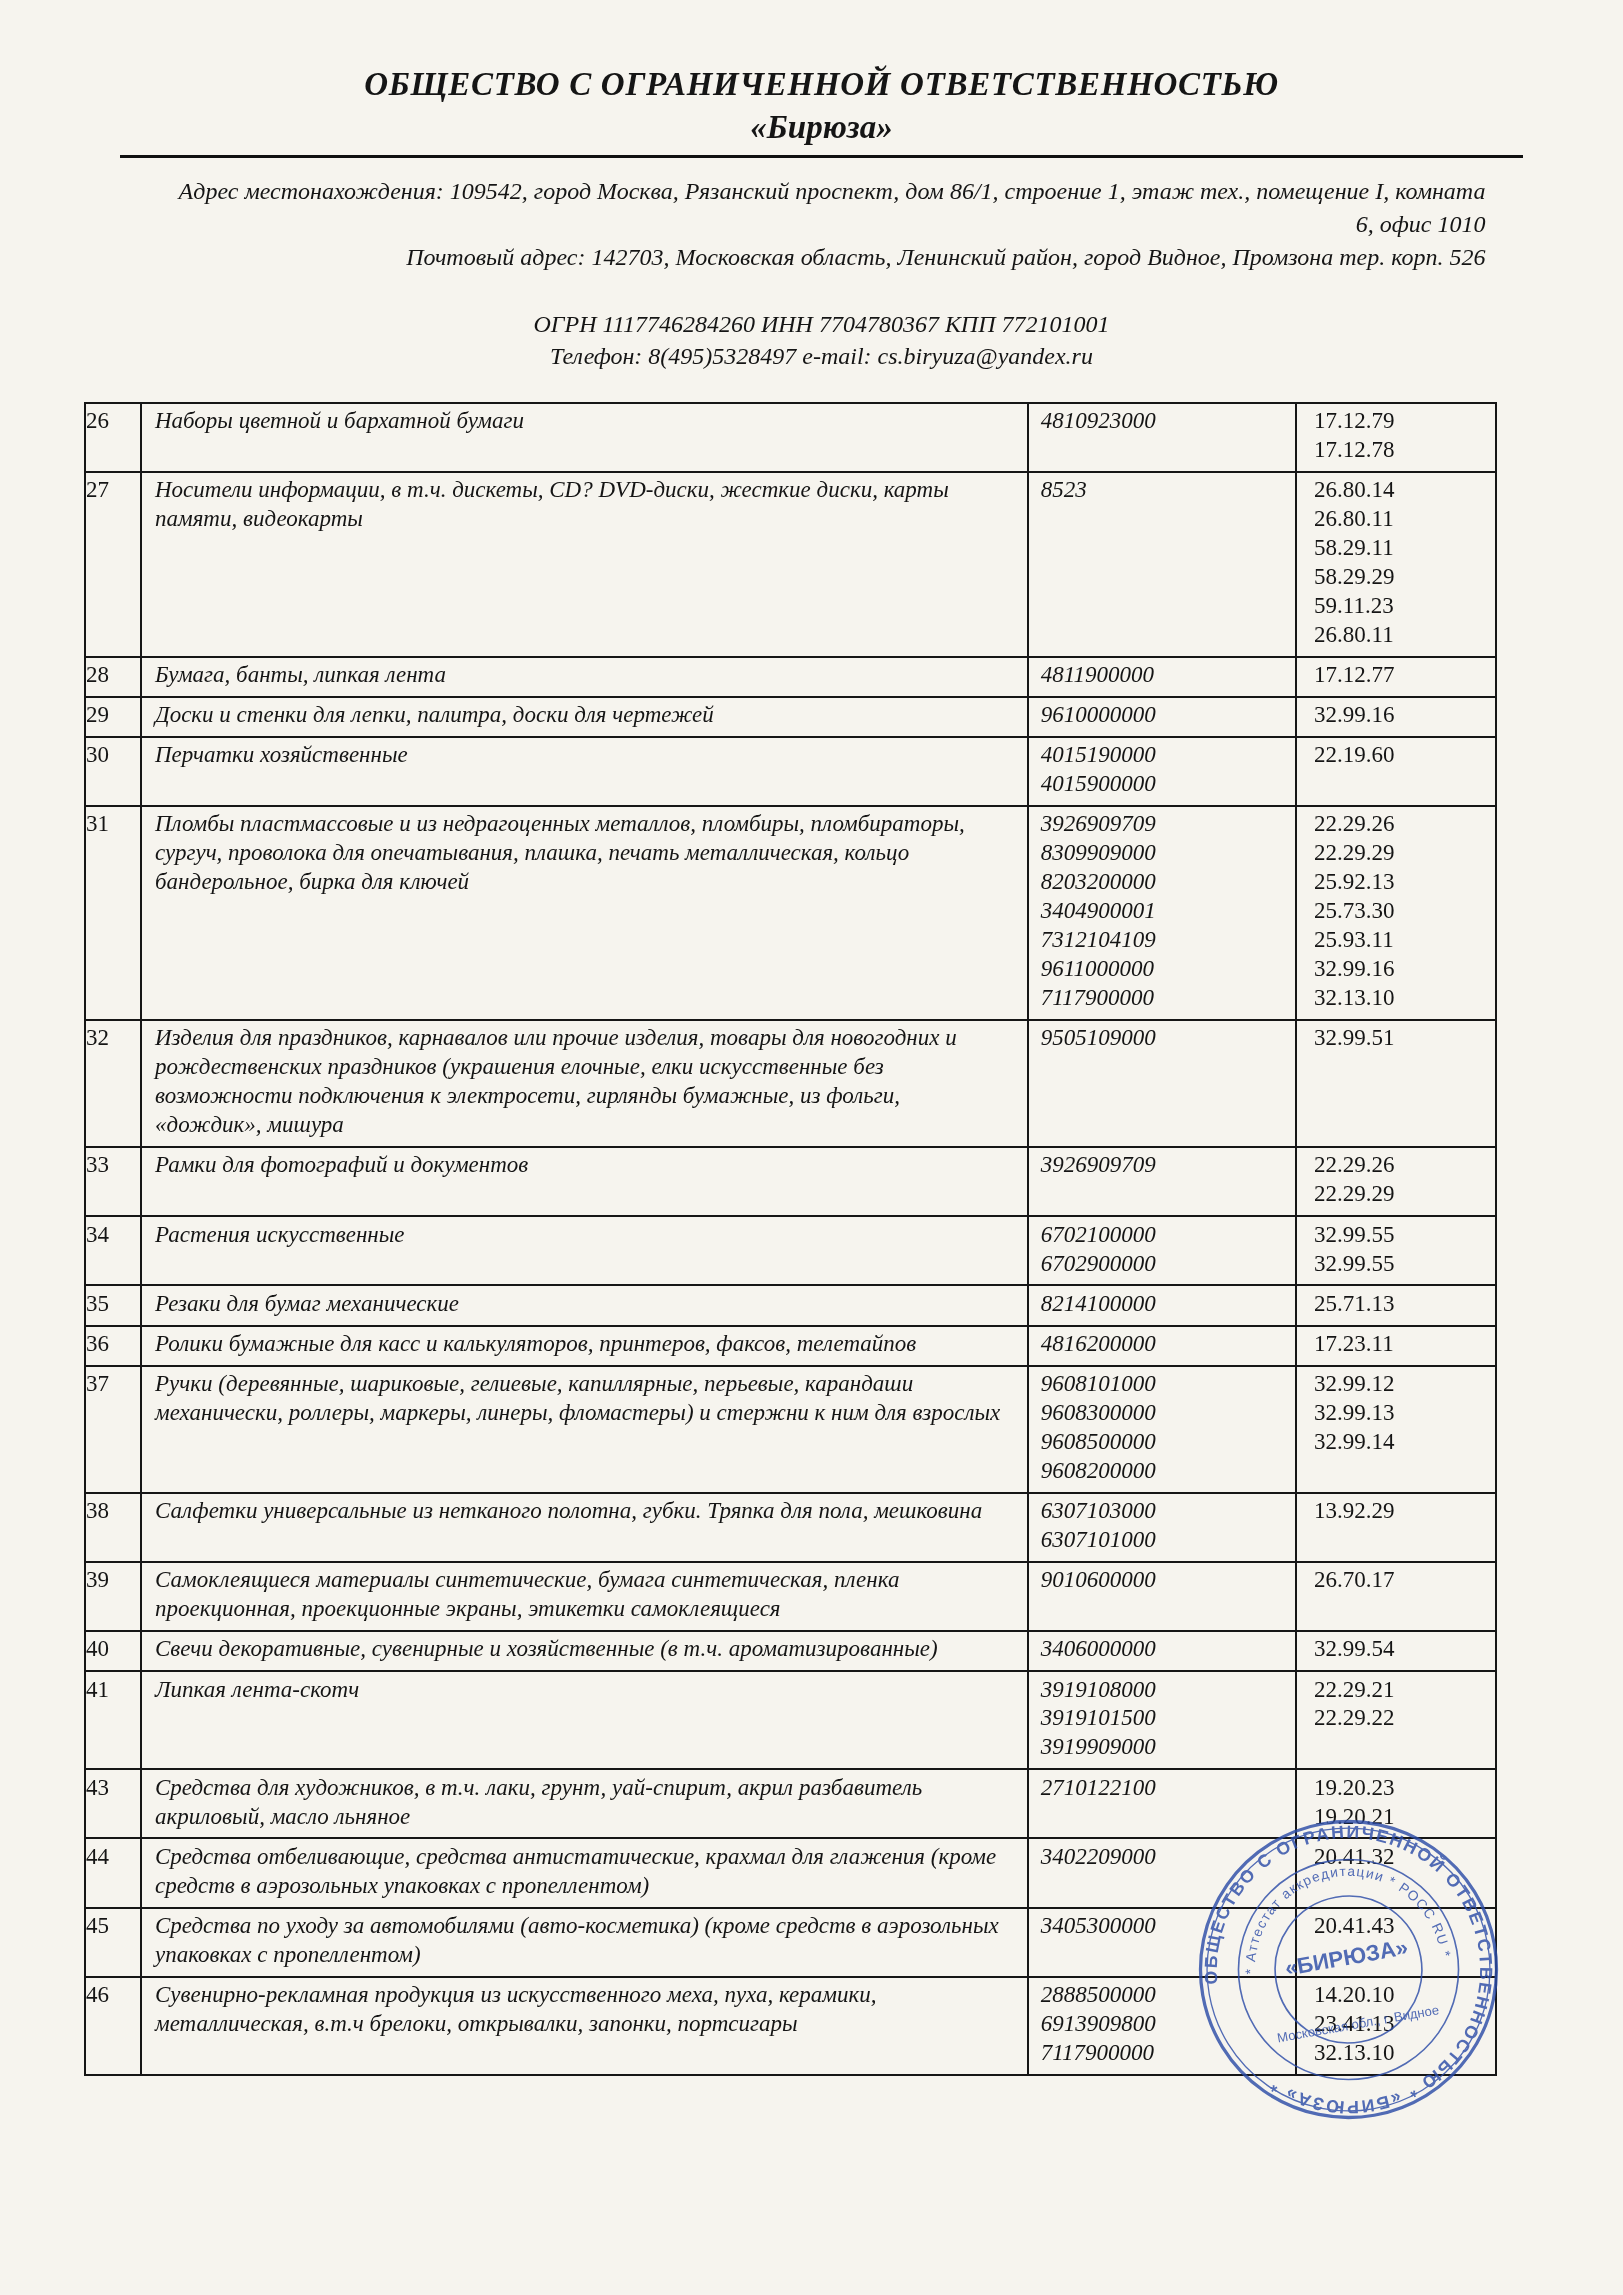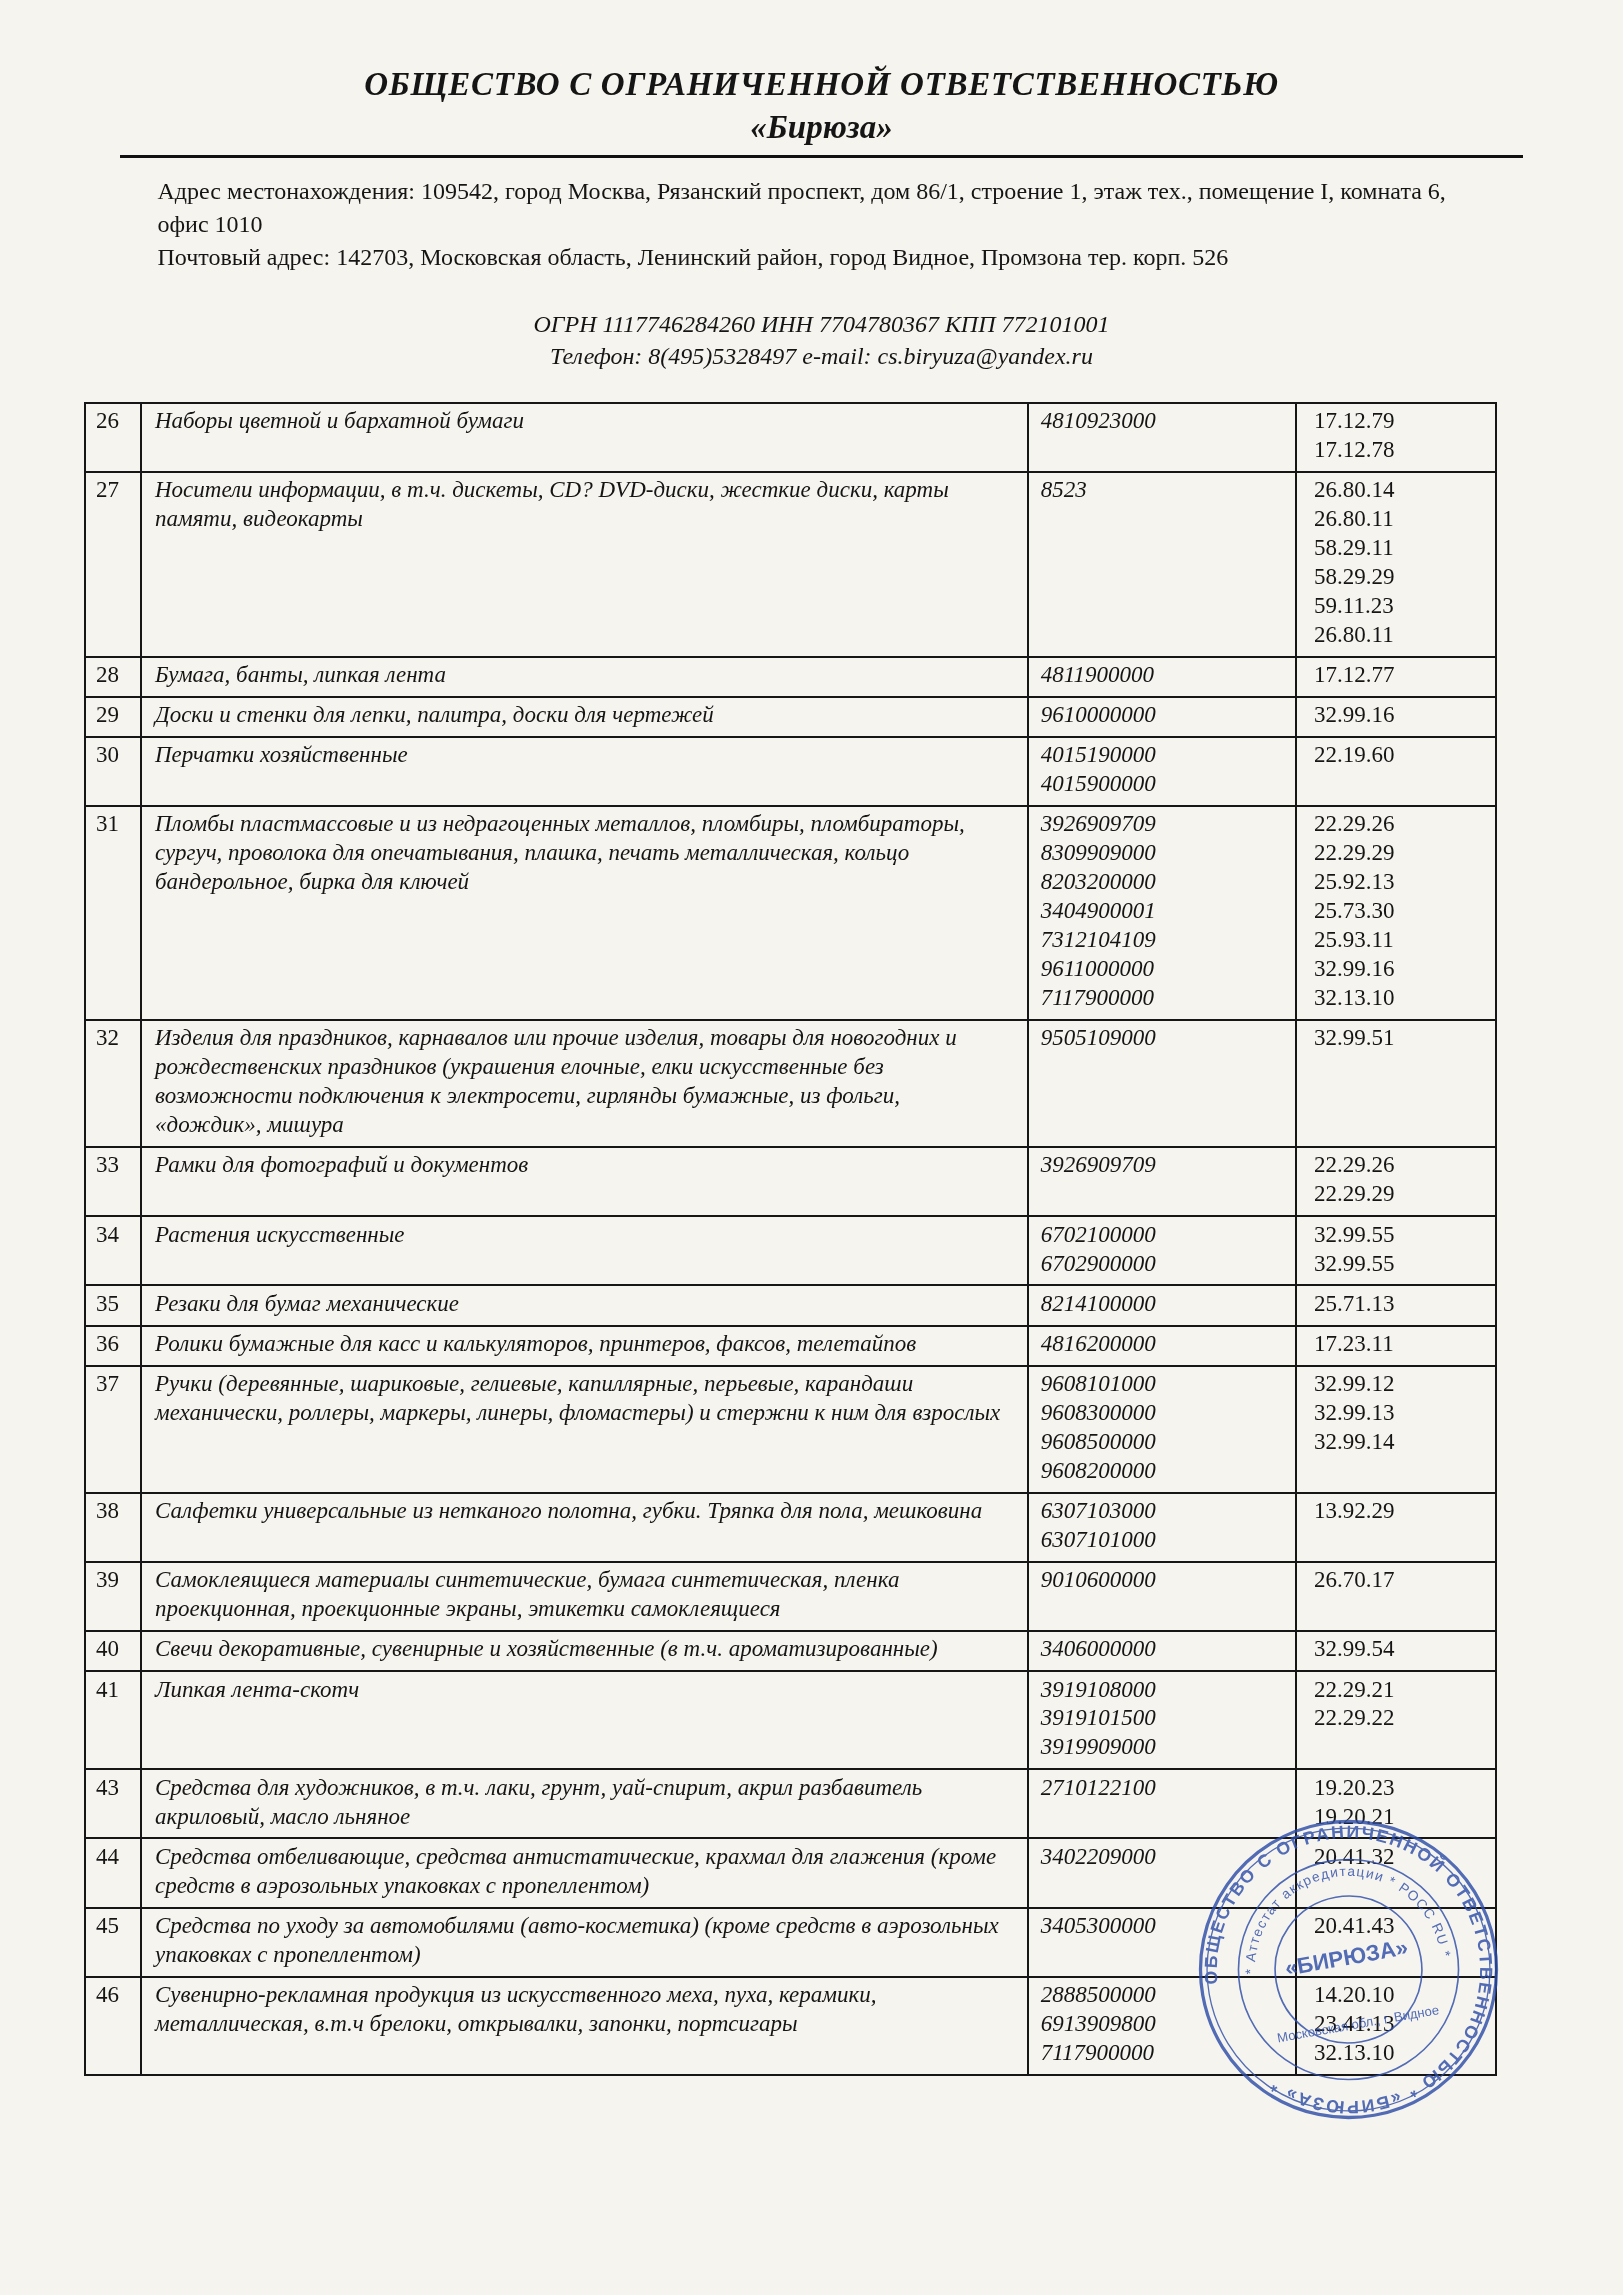--- a/index.html
+++ b/index.html
@@ -41,21 +41,22 @@
   .title-rule {
     width: 1403px;
     margin: 9.2px auto 17px auto;
     border-bottom: 3.9px solid #101010;
   }
   .address-block {
     max-width: 1328px;
     margin: 0 auto;
     font-size: 24px;
     line-height: 1.35;
-    text-align: left;
+    text-align: right;
+    font-style: italic;
   }
   .address-line {
     margin: 0 0 1.3px 0;
   }
   .reg-block {
     margin-top: 34px;
     text-align: center;
     font-size: 24px;
     line-height: 1.35;
     font-style: italic;
@@ -68,21 +69,21 @@
     font-size: 23px;
     line-height: 1.26;
   }
   .products-table td {
     border: 2px solid #161616;
     vertical-align: top;
     padding: 3.3px 7.9px 5.9px 10.5px;
     word-wrap: break-word;
   }
   .products-table td.col-num {
-    padding-left: 10px;
+    padding-left: 0;
   }
   .products-table td.col-desc {
     padding-left: 13px;
     padding-right: 15px;
     font-style: italic;
   }
   .products-table td.col-code {
     padding-left: 11.8px;
     font-style: italic;
   }

